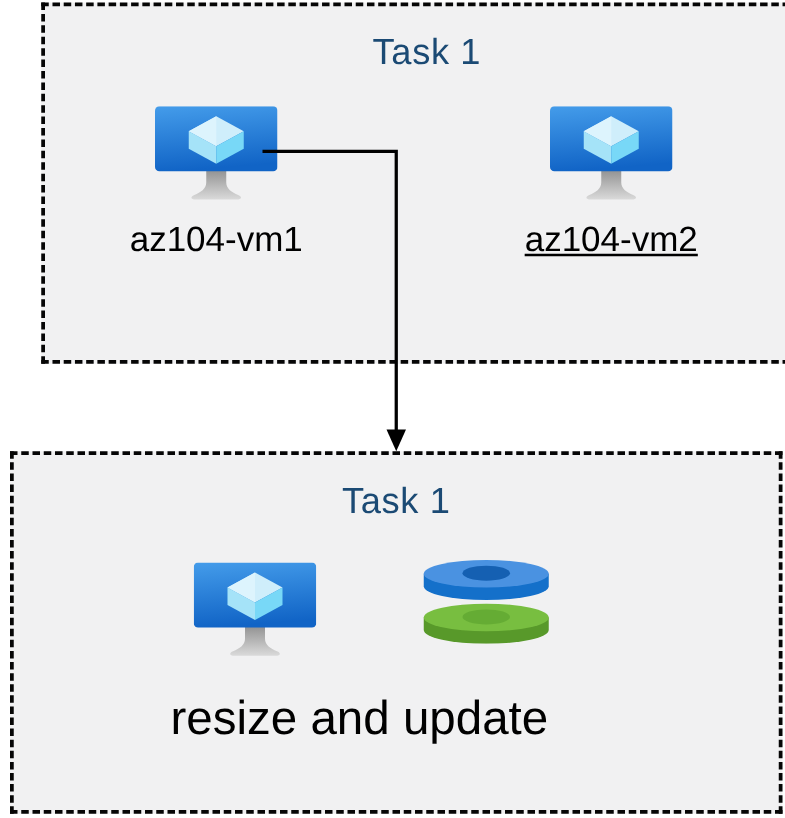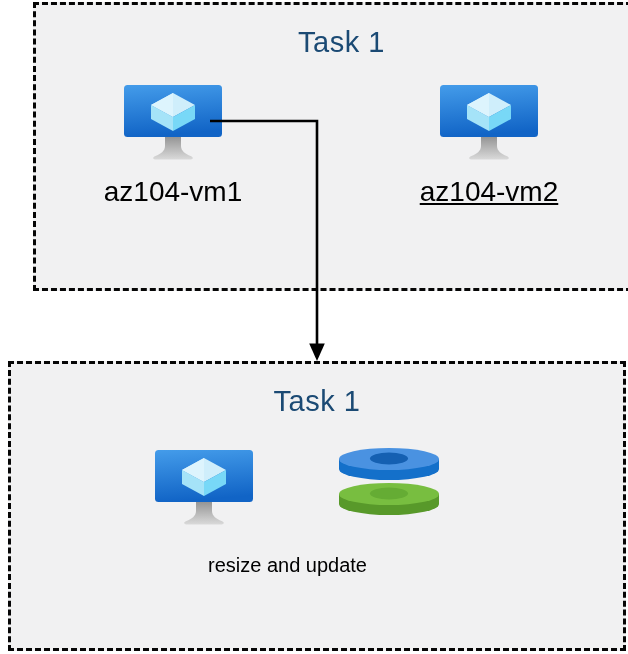--- a/index.html
+++ b/index.html
@@ -23,21 +23,21 @@
     position:absolute;width:150px;display:flex;flex-direction:column;align-items:center;
   }
   .vm-group.vm1{left:62px;top:80px;}
   .vm-group.vm2{left:378px;top:80px;text-decoration:underline;}
   .vm-label{font-size:28px;line-height:34px;color:#000000;text-align:center;white-space:nowrap;}
   .vm-label.name{margin-top:14px;}
   .vm-solo{position:absolute;left:144px;top:86px;}
   .disks-wrap{position:absolute;left:327px;top:83px;}
   .caption{
     position:absolute;left:0;top:190px;width:553px;text-align:center;
-    font-size:20px;color:#000000;white-space:nowrap;
+    font-size:38px;color:#000000;white-space:nowrap;
   }
   .arrow-overlay{position:absolute;left:0;top:0;pointer-events:none;}
   .defs-svg{position:absolute;width:0;height:0;overflow:hidden;}
 </style>
 </head>
 <body>
 
 <svg class="defs-svg" aria-hidden="true">
   <defs>
     <linearGradient id="gScreen" x1="0" y1="0" x2="0.15" y2="1">

